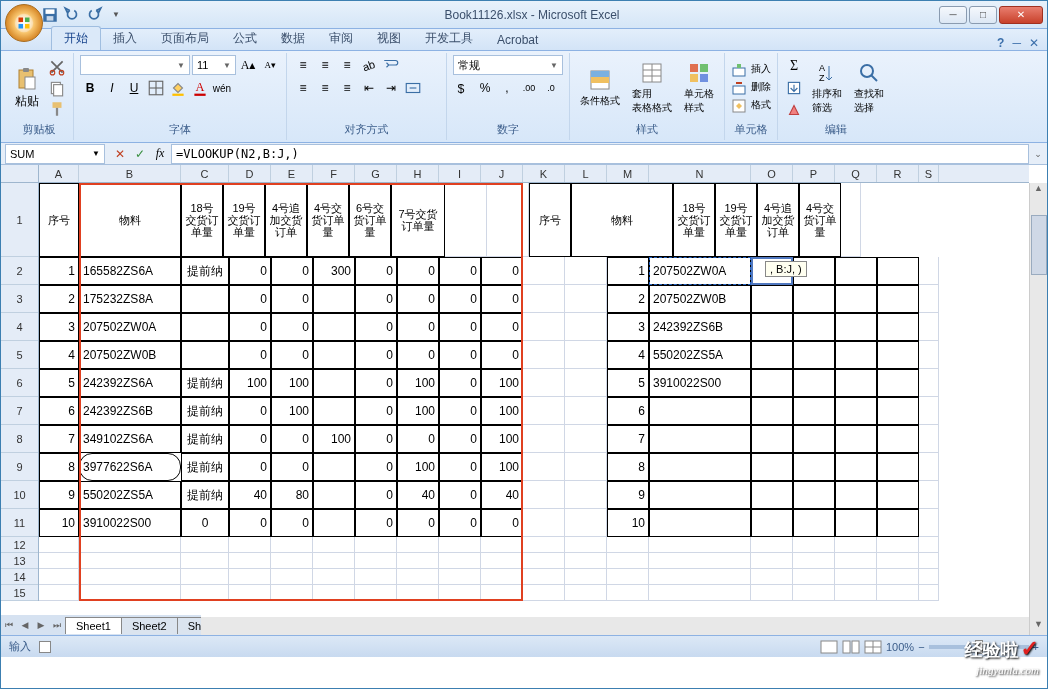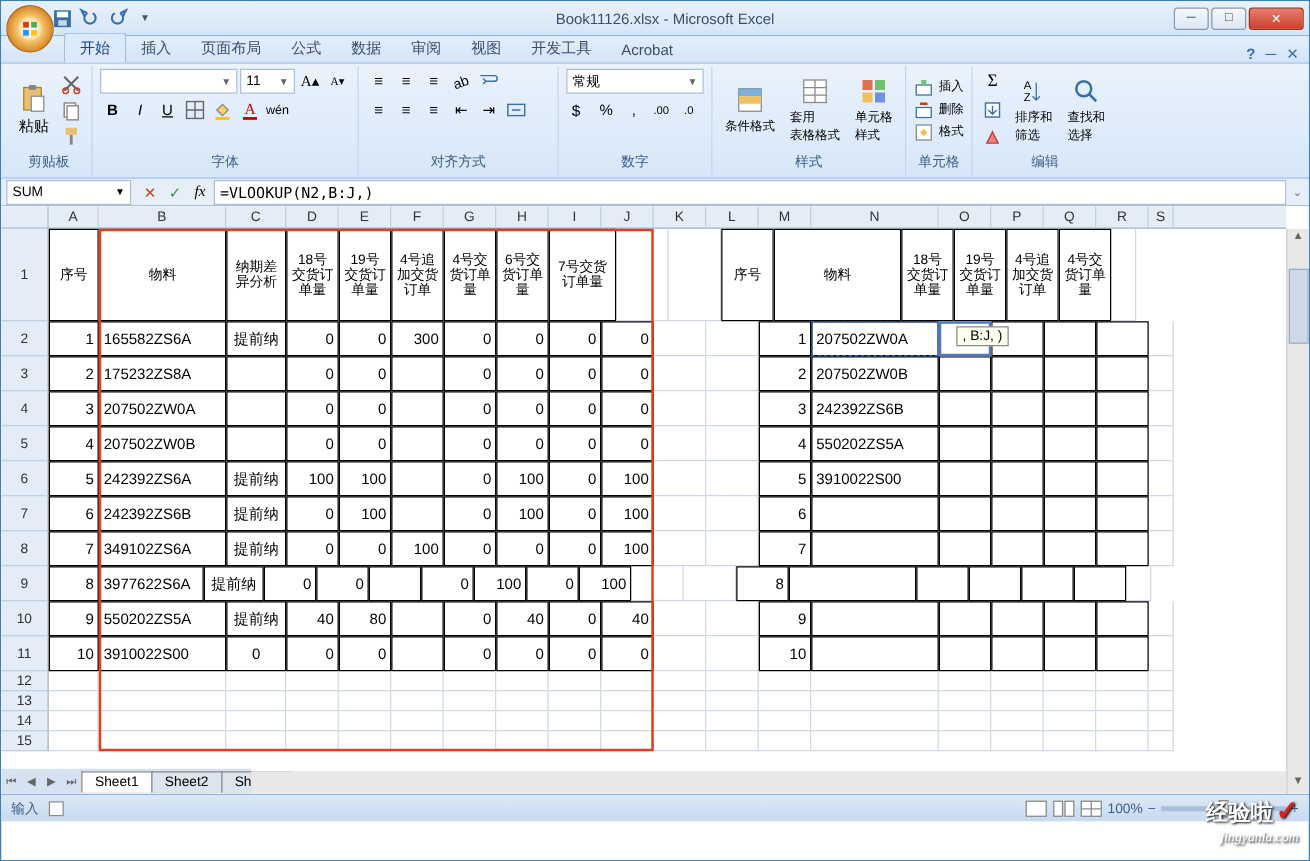--- a/index.html
+++ b/index.html
@@ -441,21 +441,20 @@
         <div class="row-header" style="height: 28px;">11</div>
         <div class="row-header" style="height: 16px;">12</div>
         <div class="row-header" style="height: 16px;">13</div>
         <div class="row-header" style="height: 16px;">14</div>
         <div class="row-header" style="height: 16px;">15</div>
       </div>
     <div class="cells" id="cells">
         <div class="cell-row">
           <div class="cell header-cell" style="width: 40px; height: 74px; white-space: normal;">序号</div>
           <div class="cell header-cell" style="width: 102px; height: 74px; white-space: normal;">物料</div>
-          <div class="cell header-cell" style="width: 48px; height: 74px; white-space: normal;">纳期差异分析</div>
           <div class="cell header-cell" style="width: 42px; height: 74px; white-space: normal;">18号交货订单量</div>
           <div class="cell header-cell" style="width: 42px; height: 74px; white-space: normal;">19号交货订单量</div>
           <div class="cell header-cell" style="width: 42px; height: 74px; white-space: normal;">4号追加交货订单</div>
           <div class="cell header-cell" style="width: 42px; height: 74px; white-space: normal;">4号交货订单量</div>
           <div class="cell header-cell" style="width: 42px; height: 74px; white-space: normal;">6号交货订单量</div>
           <div class="cell header-cell" style="width: 54px; height: 74px; white-space: normal;">7号交货订单量</div>
           <div class="cell" style="width: 42px; height: 74px;"></div>
           <div class="cell" style="width: 42px; height: 74px;"></div>
           <div class="cell header-cell" style="width: 42px; height: 74px; white-space: normal;">序号</div>
           <div class="cell header-cell" style="width: 102px; height: 74px; white-space: normal;">物料</div>
@@ -607,21 +606,21 @@
           <div class="cell data-cell num" style="width: 42px; height: 28px;">7</div>
           <div class="cell data-cell" style="width: 102px; height: 28px; justify-content: flex-start;"></div>
           <div class="cell data-cell" style="width: 42px; height: 28px;"></div>
           <div class="cell data-cell" style="width: 42px; height: 28px;"></div>
           <div class="cell data-cell" style="width: 42px; height: 28px;"></div>
           <div class="cell data-cell" style="width: 42px; height: 28px;"></div>
           <div class="cell" style="width: 20px; height: 28px;"></div>
         </div>
         <div class="cell-row">
           <div class="cell data-cell num" style="width: 40px; height: 28px;">8</div>
-          <div class="cell data-cell" style="width: 84px; height: 28px; justify-content: flex-start;">3977622S6A</div>
+          <div class="cell data-cell" style="width: 102px; height: 28px; justify-content: flex-start; border-radius: 13px;">3977622S6A</div>
           <div class="cell data-cell" style="width: 48px; height: 28px;">提前纳</div>
           <div class="cell data-cell num" style="width: 42px; height: 28px;">0</div>
           <div class="cell data-cell num" style="width: 42px; height: 28px;">0</div>
           <div class="cell data-cell num" style="width: 42px; height: 28px;"></div>
           <div class="cell data-cell num" style="width: 42px; height: 28px;">0</div>
           <div class="cell data-cell num" style="width: 42px; height: 28px;">100</div>
           <div class="cell data-cell num" style="width: 42px; height: 28px;">0</div>
           <div class="cell data-cell num" style="width: 42px; height: 28px;">100</div>
           <div class="cell" style="width: 42px; height: 28px;"></div>
           <div class="cell" style="width: 42px; height: 28px;"></div>

